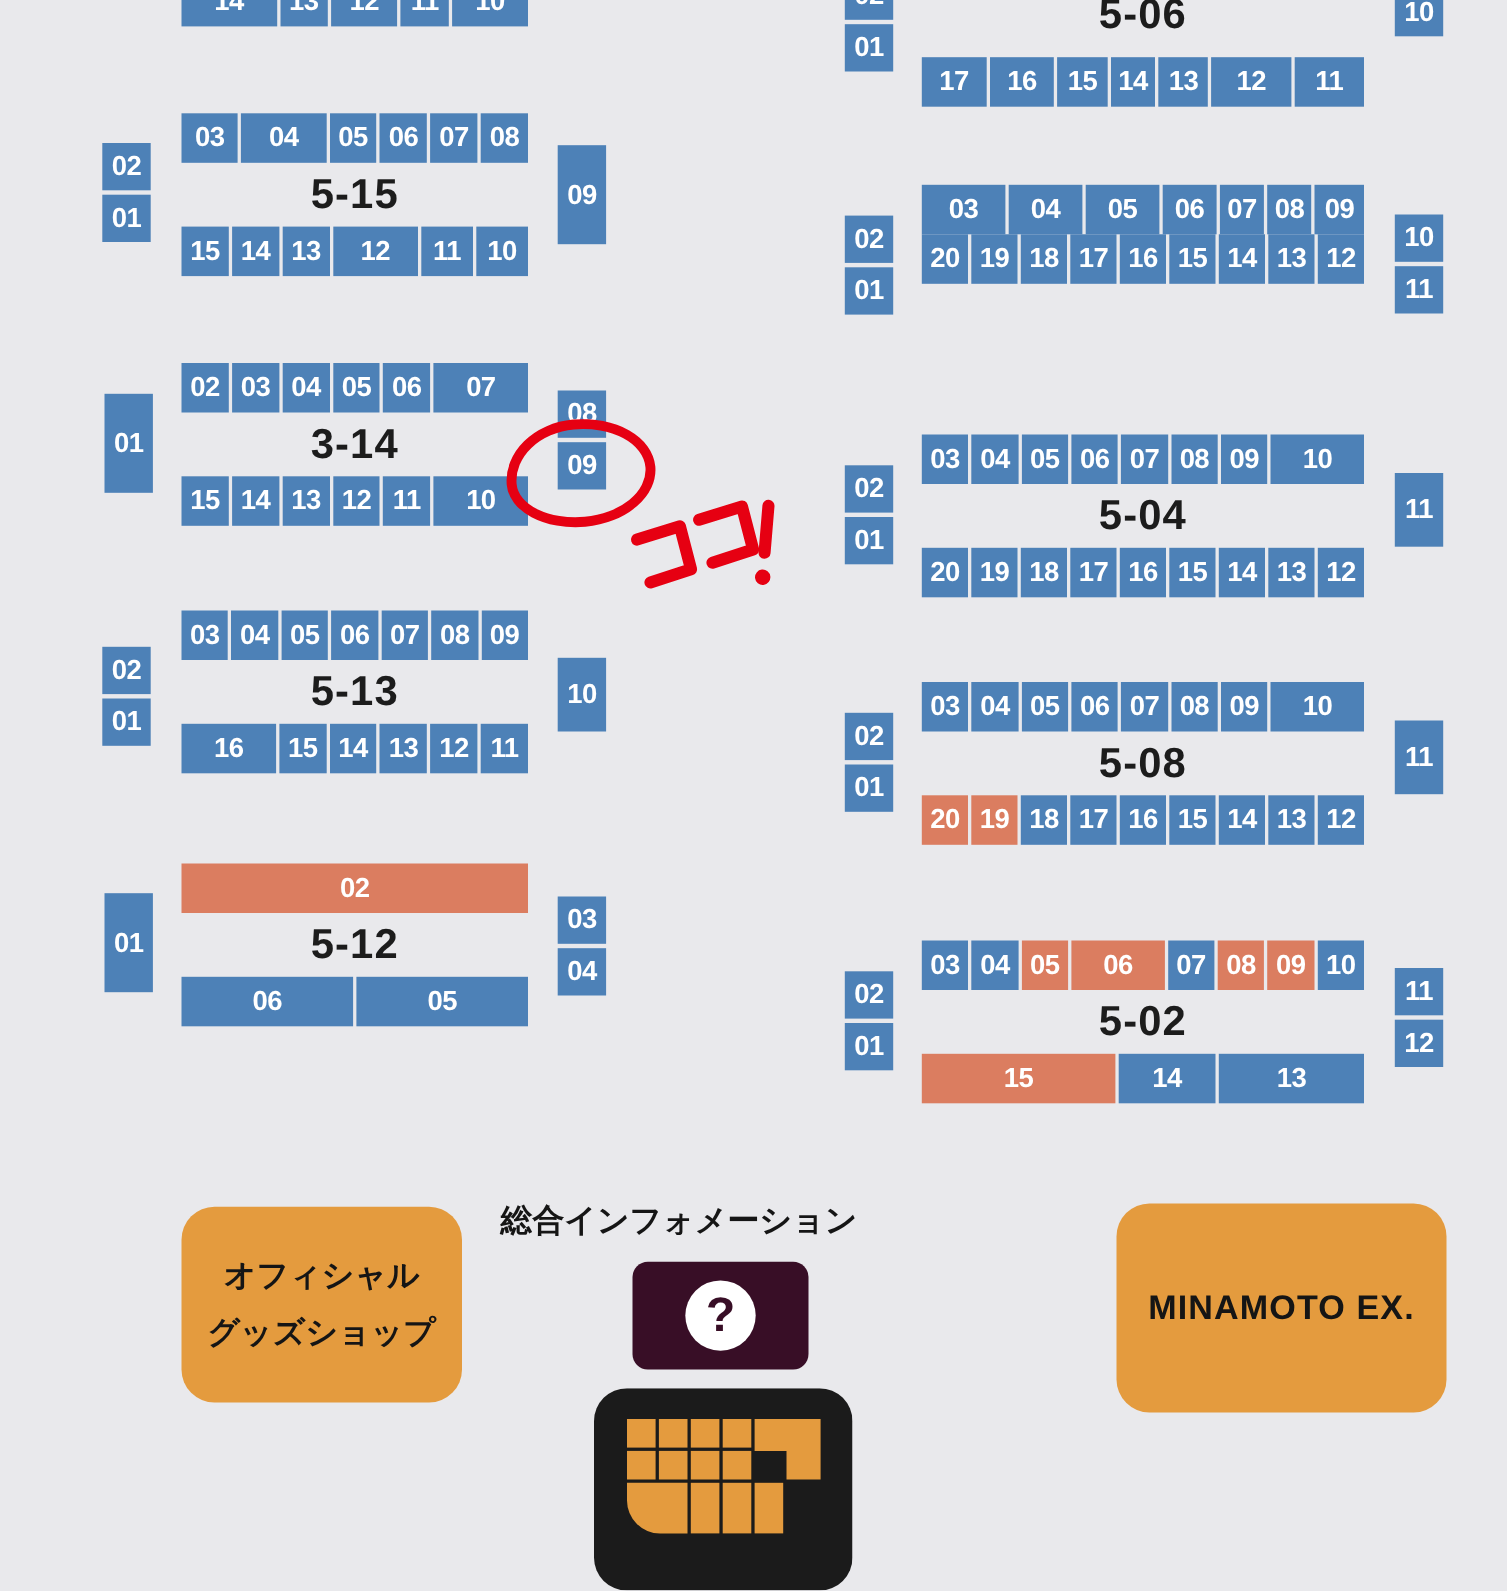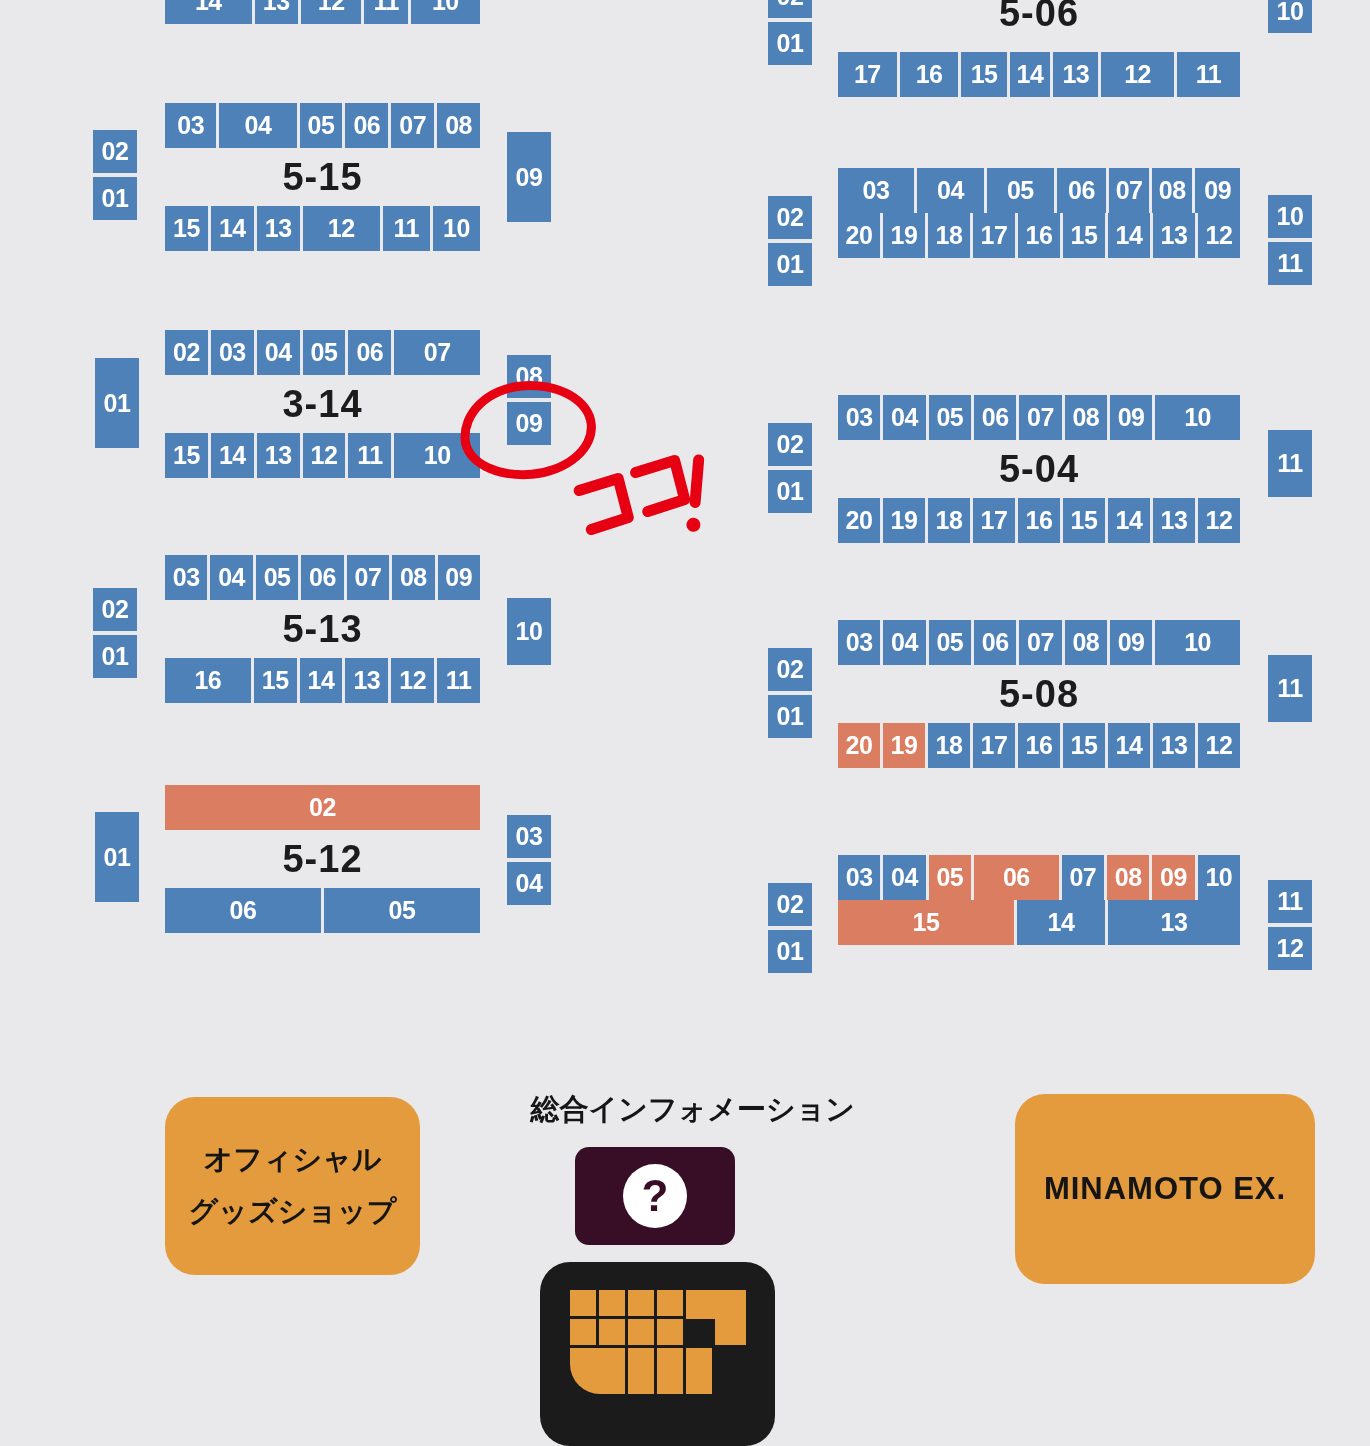--- a/index.html
+++ b/index.html
@@ -29,21 +29,21 @@
   }
   .annot-koko{position:absolute;left:568px;top:452px;transform:rotate(-6deg)}
   .facility{
     position:absolute;background:var(--forange,#e49b3e);border-radius:30px;
     display:flex;flex-direction:column;align-items:center;justify-content:center;
     color:#151515;font-weight:700;text-align:center;
   }
   .goods{left:165px;top:1097px;width:255px;height:178px;font-size:29px;gap:12px}
   .minamoto{left:1015px;top:1094px;width:300px;height:190px;font-size:31px;letter-spacing:1px}
   .info-title{
-    position:absolute;left:455px;top:1090px;width:400px;text-align:right;
+    position:absolute;left:455px;top:1090px;width:400px;text-align:left;
     font-size:29px;font-weight:700;color:#151515;
   }
   .info-box{
     position:absolute;left:575px;top:1147px;width:160px;height:98px;
     background:var(--idark,#380e26);border-radius:14px;
     display:flex;align-items:center;justify-content:center;
   }
   .info-circle{
     width:64px;height:64px;border-radius:50%;background:#ffffff;
     display:flex;align-items:center;justify-content:center;
@@ -277,20 +277,21 @@
         <div class="booth-row">
           <div class="booth" style="flex-grow: 1; flex-basis: 0px; background: rgb(77, 129, 183);">03</div>
           <div class="booth" style="flex-grow: 1; flex-basis: 0px; background: rgb(77, 129, 183);">04</div>
           <div class="booth" style="flex-grow: 1; flex-basis: 0px; background: rgb(219, 125, 96);">05</div>
           <div class="booth" style="flex-grow: 2; flex-basis: 0px; background: rgb(219, 125, 96);">06</div>
           <div class="booth" style="flex-grow: 1; flex-basis: 0px; background: rgb(77, 129, 183);">07</div>
           <div class="booth" style="flex-grow: 1; flex-basis: 0px; background: rgb(219, 125, 96);">08</div>
           <div class="booth" style="flex-grow: 1; flex-basis: 0px; background: rgb(219, 125, 96);">09</div>
           <div class="booth" style="flex-grow: 1; flex-basis: 0px; background: rgb(77, 129, 183);">10</div>
         </div>
+        <div class="block-title">5-02</div>
         <div class="booth-row">
           <div class="booth" style="flex-grow: 4; flex-basis: 0px; background: rgb(219, 125, 96);">15</div>
           <div class="booth" style="flex-grow: 2; flex-basis: 0px; background: rgb(77, 129, 183);">14</div>
           <div class="booth" style="flex-grow: 3; flex-basis: 0px; background: rgb(77, 129, 183);">13</div>
         </div>
       </div>
       <div class="side-col" style="left: 768px; top: 883px;">
         <div class="booth side-booth" style="height: 43px; background: rgb(77, 129, 183);">02</div>
         <div class="booth side-booth" style="height: 43px; background: rgb(77, 129, 183);">01</div>
       </div>

